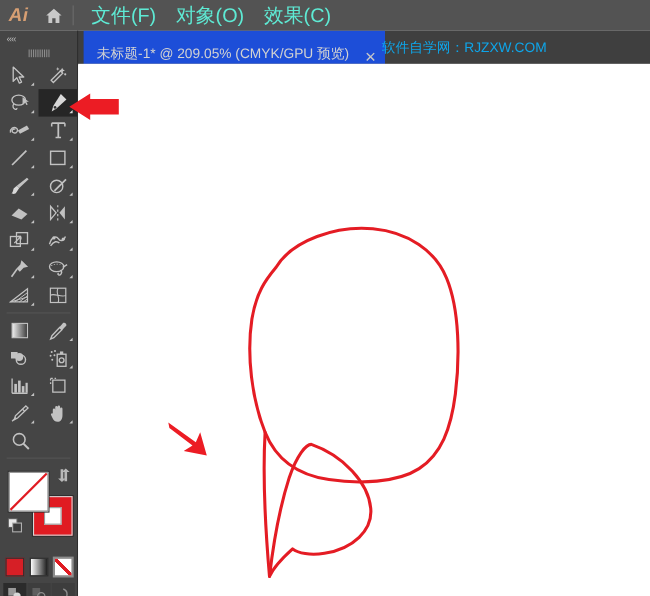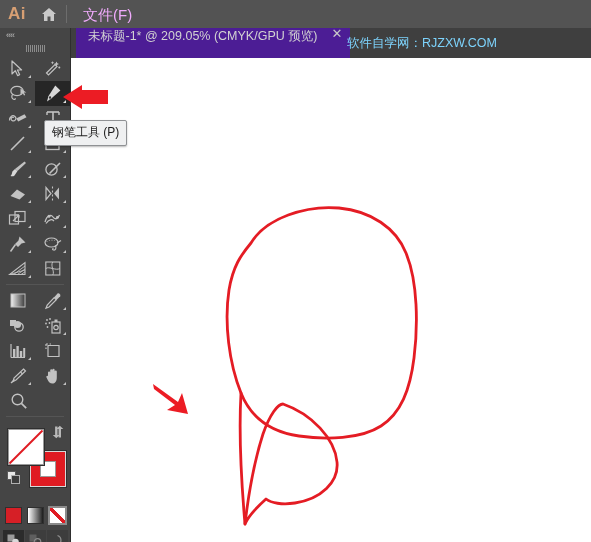--- a/index.html
+++ b/index.html
@@ -28,80 +28,81 @@
     width: 591px; height: 28px;
     background: #535353;
     display: flex;
     align-items: center;
   }
   #ai-logo {
     width: 34px;
     text-align: center;
     color: #d79f73;
     font-size: 17px;
+    font-style: italic;
     font-weight: bold;
     letter-spacing: 0.5px;
     line-height: 28px;
   }
   #home-btn {
     width: 30px;
     display: flex;
     align-items: center;
     justify-content: center;
   }
   .menu-sep {
     width: 1px;
     height: 18px;
     background: #6d6d6d;
     margin: 0 7px 0 2px;
   }
   .menu-item {
-    color: #f0abfc;
-    font-size: 15px;
+    color: #5eead4;
+    font-size: 18px;
     padding: 4px 9px;
     white-space: nowrap;
     line-height: 15px;
   }
 
   
   #tabbar {
     position: absolute;
     left: 70px; top: 28px;
     width: 521px; height: 30px;
     background: #3f3f3f;
     border-bottom: 1px solid #2b2b2b;
   }
   #doc-tab {
     position: absolute;
     left: 6px; top: 0;
     height: 30px;
-    background: #4c1d95;
-    display: flex;
-    align-items: flex-start;
+    background: #1d4ed8;
+    display: flex;
+    align-items: flex-end;
     padding: 0 8px 0 12px;
     box-sizing: border-box;
   }
   #doc-tab-title {
     color: #d2d2d2;
     font-size: 12.5px;
     white-space: nowrap;
   }
   #doc-tab-close {
     color: #c8c8c8;
     font-size: 13px;
     margin-left: 14px;
     line-height: 12px;
     cursor: pointer;
   }
   #watermark {
     position: absolute;
     left: 277px; top: 0;
     height: 30px;
     line-height: 30px;
-    color: #7dd3fc;
+    color: #0ea5e9;
     font-size: 12.5px;
     white-space: nowrap;
   }
 
   
   #toolbar {
     position: absolute;
     left: 0; top: 28px;
     width: 70px;
     height: 514px;
@@ -282,20 +283,22 @@
 
   <div id="menubar">
     <div id="ai-logo">Ai</div>
     <div id="home-btn">
       <svg width="16" height="15" viewBox="0 0 16 15">
         <path d="M8 1 L15 7 L13 7 L13 14 L9.5 14 L9.5 9.5 L6.5 9.5 L6.5 14 L3 14 L3 7 L1 7 Z" fill="#c9c9c9"></path>
       </svg>
     </div>
     <div class="menu-sep"></div>
     <div class="menu-item">文件(F)</div>
+    <div class="menu-item">对象(O)</div>
+    <div class="menu-item">效果(C)</div>
   </div>
 
   <div id="tabbar">
     <div id="doc-tab">
       <span id="doc-tab-title">未标题-1* @ 209.05% (CMYK/GPU 预览)</span>
       <span id="doc-tab-close">✕</span>
     </div>
     <div id="watermark">软件自学网：RJZXW.COM</div>
   </div>
 
@@ -656,15 +659,14 @@
       <path d="M46 6 L46 20 L20 20 L20 25 L1 13 L20 1 L20 6 Z" fill="#ec1c24"></path>
     </svg>
   </div>
 
   <div class="annot" id="annot-canvas-arrow">
     <svg width="44" height="36" viewBox="0 0 44 36">
       <path d="M1 2 L26 20 L30 11 L36 32 L15 28 L23 23 L2 7 Z" fill="#ec1c24"></path>
     </svg>
   </div>
 
-  <div id="tooltip">钢笔工具 (P)</div>
 
 </div>
 
 </body></html>

